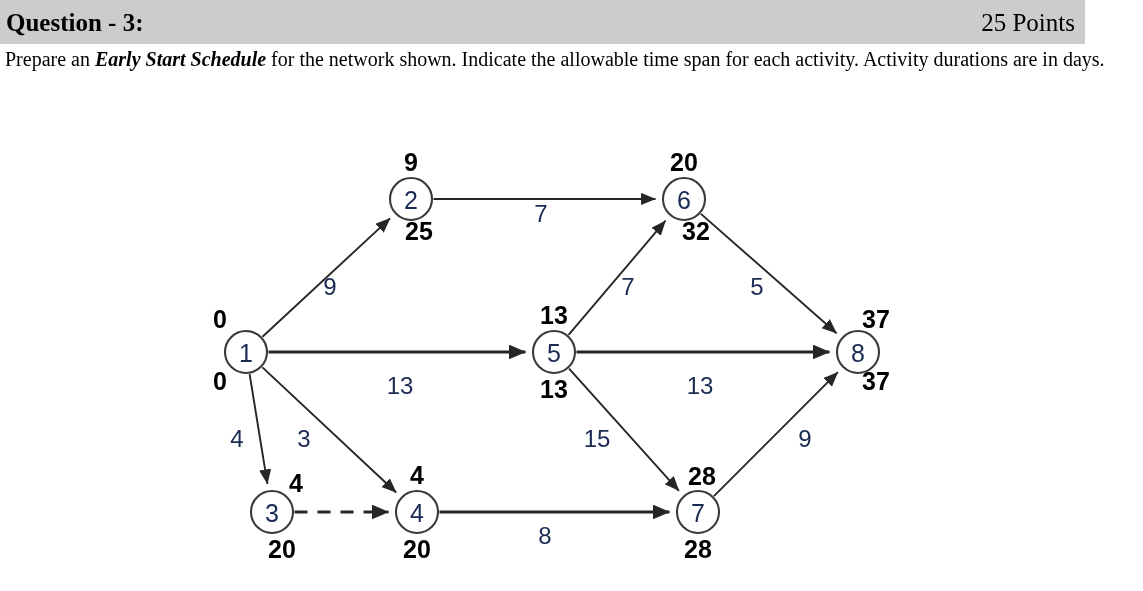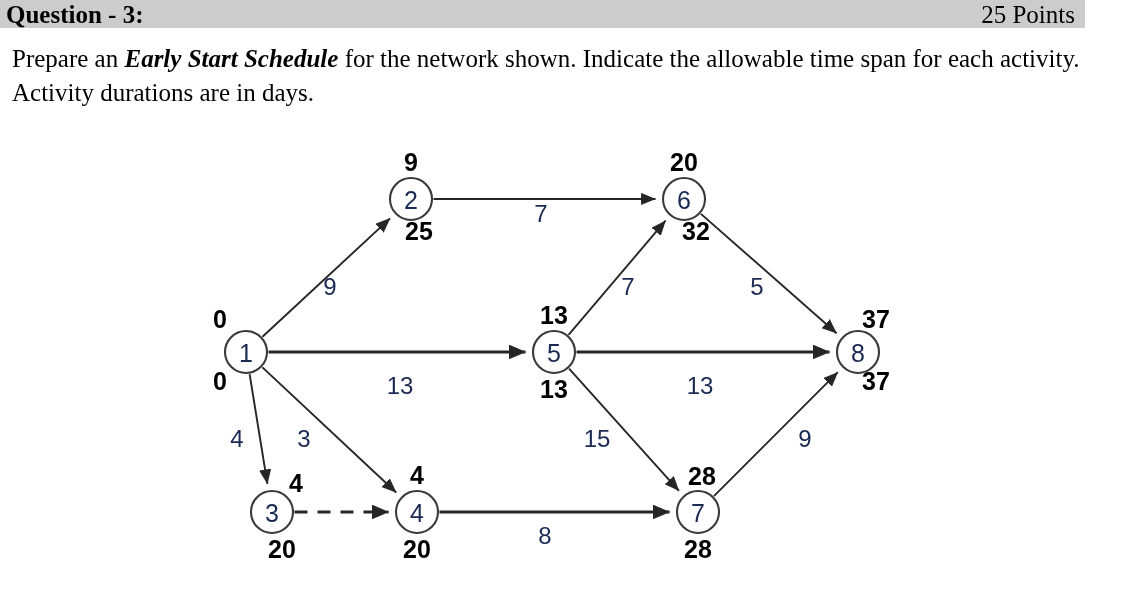--- a/index.html
+++ b/index.html
@@ -13,45 +13,45 @@
     font-family: "Liberation Serif", serif;
     color: #000000;
     overflow: hidden;
     position: relative;
   }
   #question-header {
     position: absolute;
     left: 0;
     top: 0;
     width: 1085px;
-    height: 28px;
+    height: 44px;
     background: #cccccc;
     display: flex;
     align-items: center;
     justify-content: space-between;
     box-sizing: border-box;
     padding: 0 10px 0 6px;
   }
   #question-header .htitle {
     font-size: 25px;
     font-weight: bold;
     letter-spacing: 0px;
     line-height: 1;
   }
   #question-header .hpoints {
     font-size: 25px;
     font-weight: normal;
     line-height: 1;
   }
   #question-body {
     position: absolute;
-    left: 12px;
+    left: 5px;
     top: 42px;
     width: 1110px;
-    font-size: 25px;
+    font-size: 20px;
     line-height: 34px;
     color: #000;
   }
   #question-body .em {
     font-style: italic;
     font-weight: bold;
   }
   #diagram-wrap {
     position: absolute;
     left: 0;

